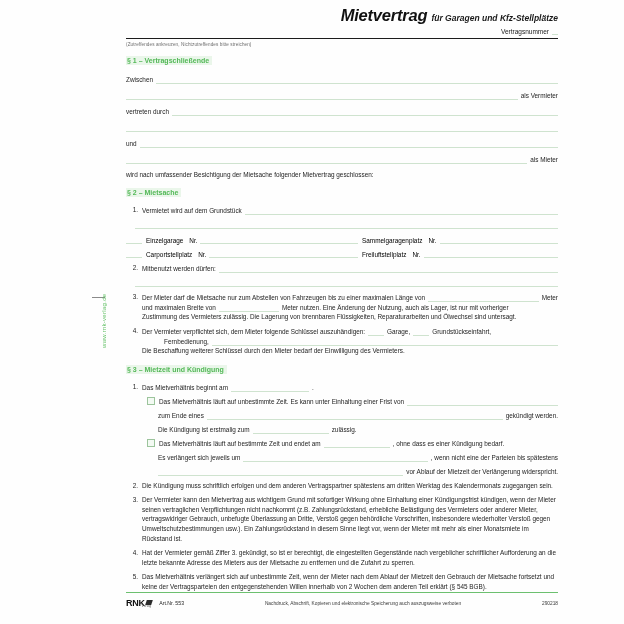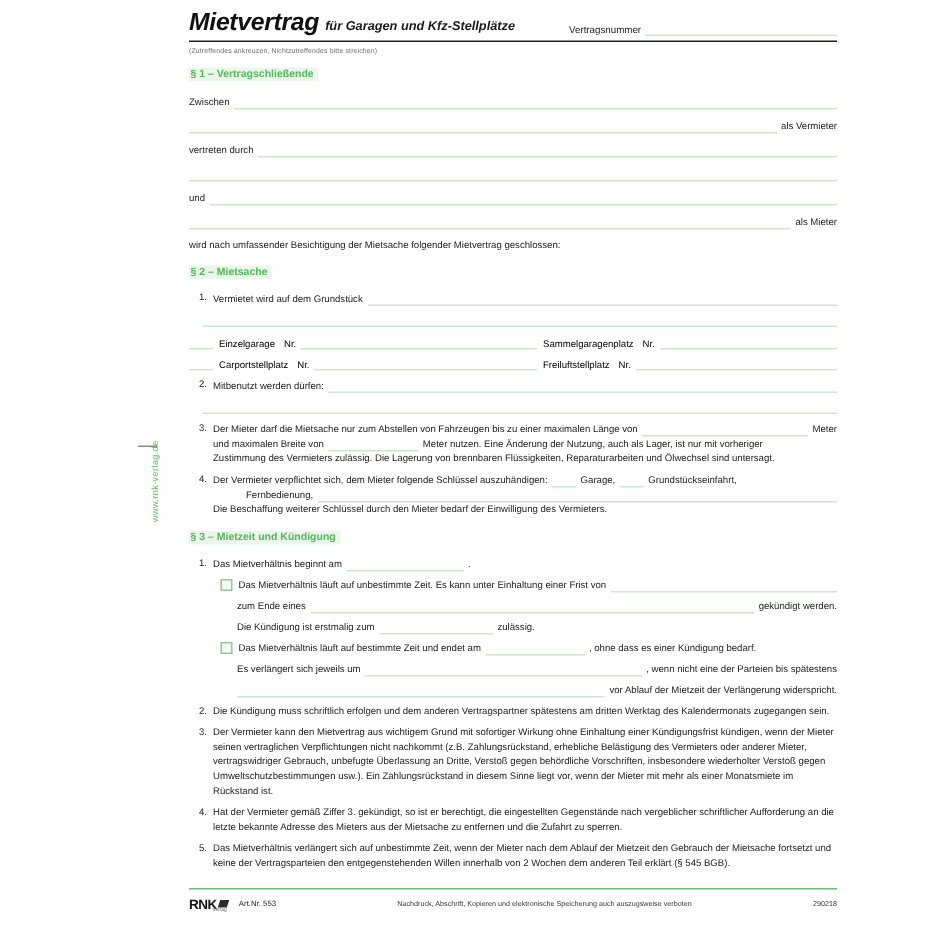--- a/index.html
+++ b/index.html
@@ -58,20 +58,21 @@
     left: 126px;
     top: 0;
     width: 432px;
   }
 
   
   #header-row {
     display: flex;
     align-items: flex-end;
     padding-top: 6px;
+    flex-direction: column;
   }
   #title-block { flex: 0 0 auto; }
   #main-title {
     font-size: 16.5px;
     font-weight: bold;
     font-style: italic;
     letter-spacing: -0.2px;
     color: #111111;
     display: inline;
   }

